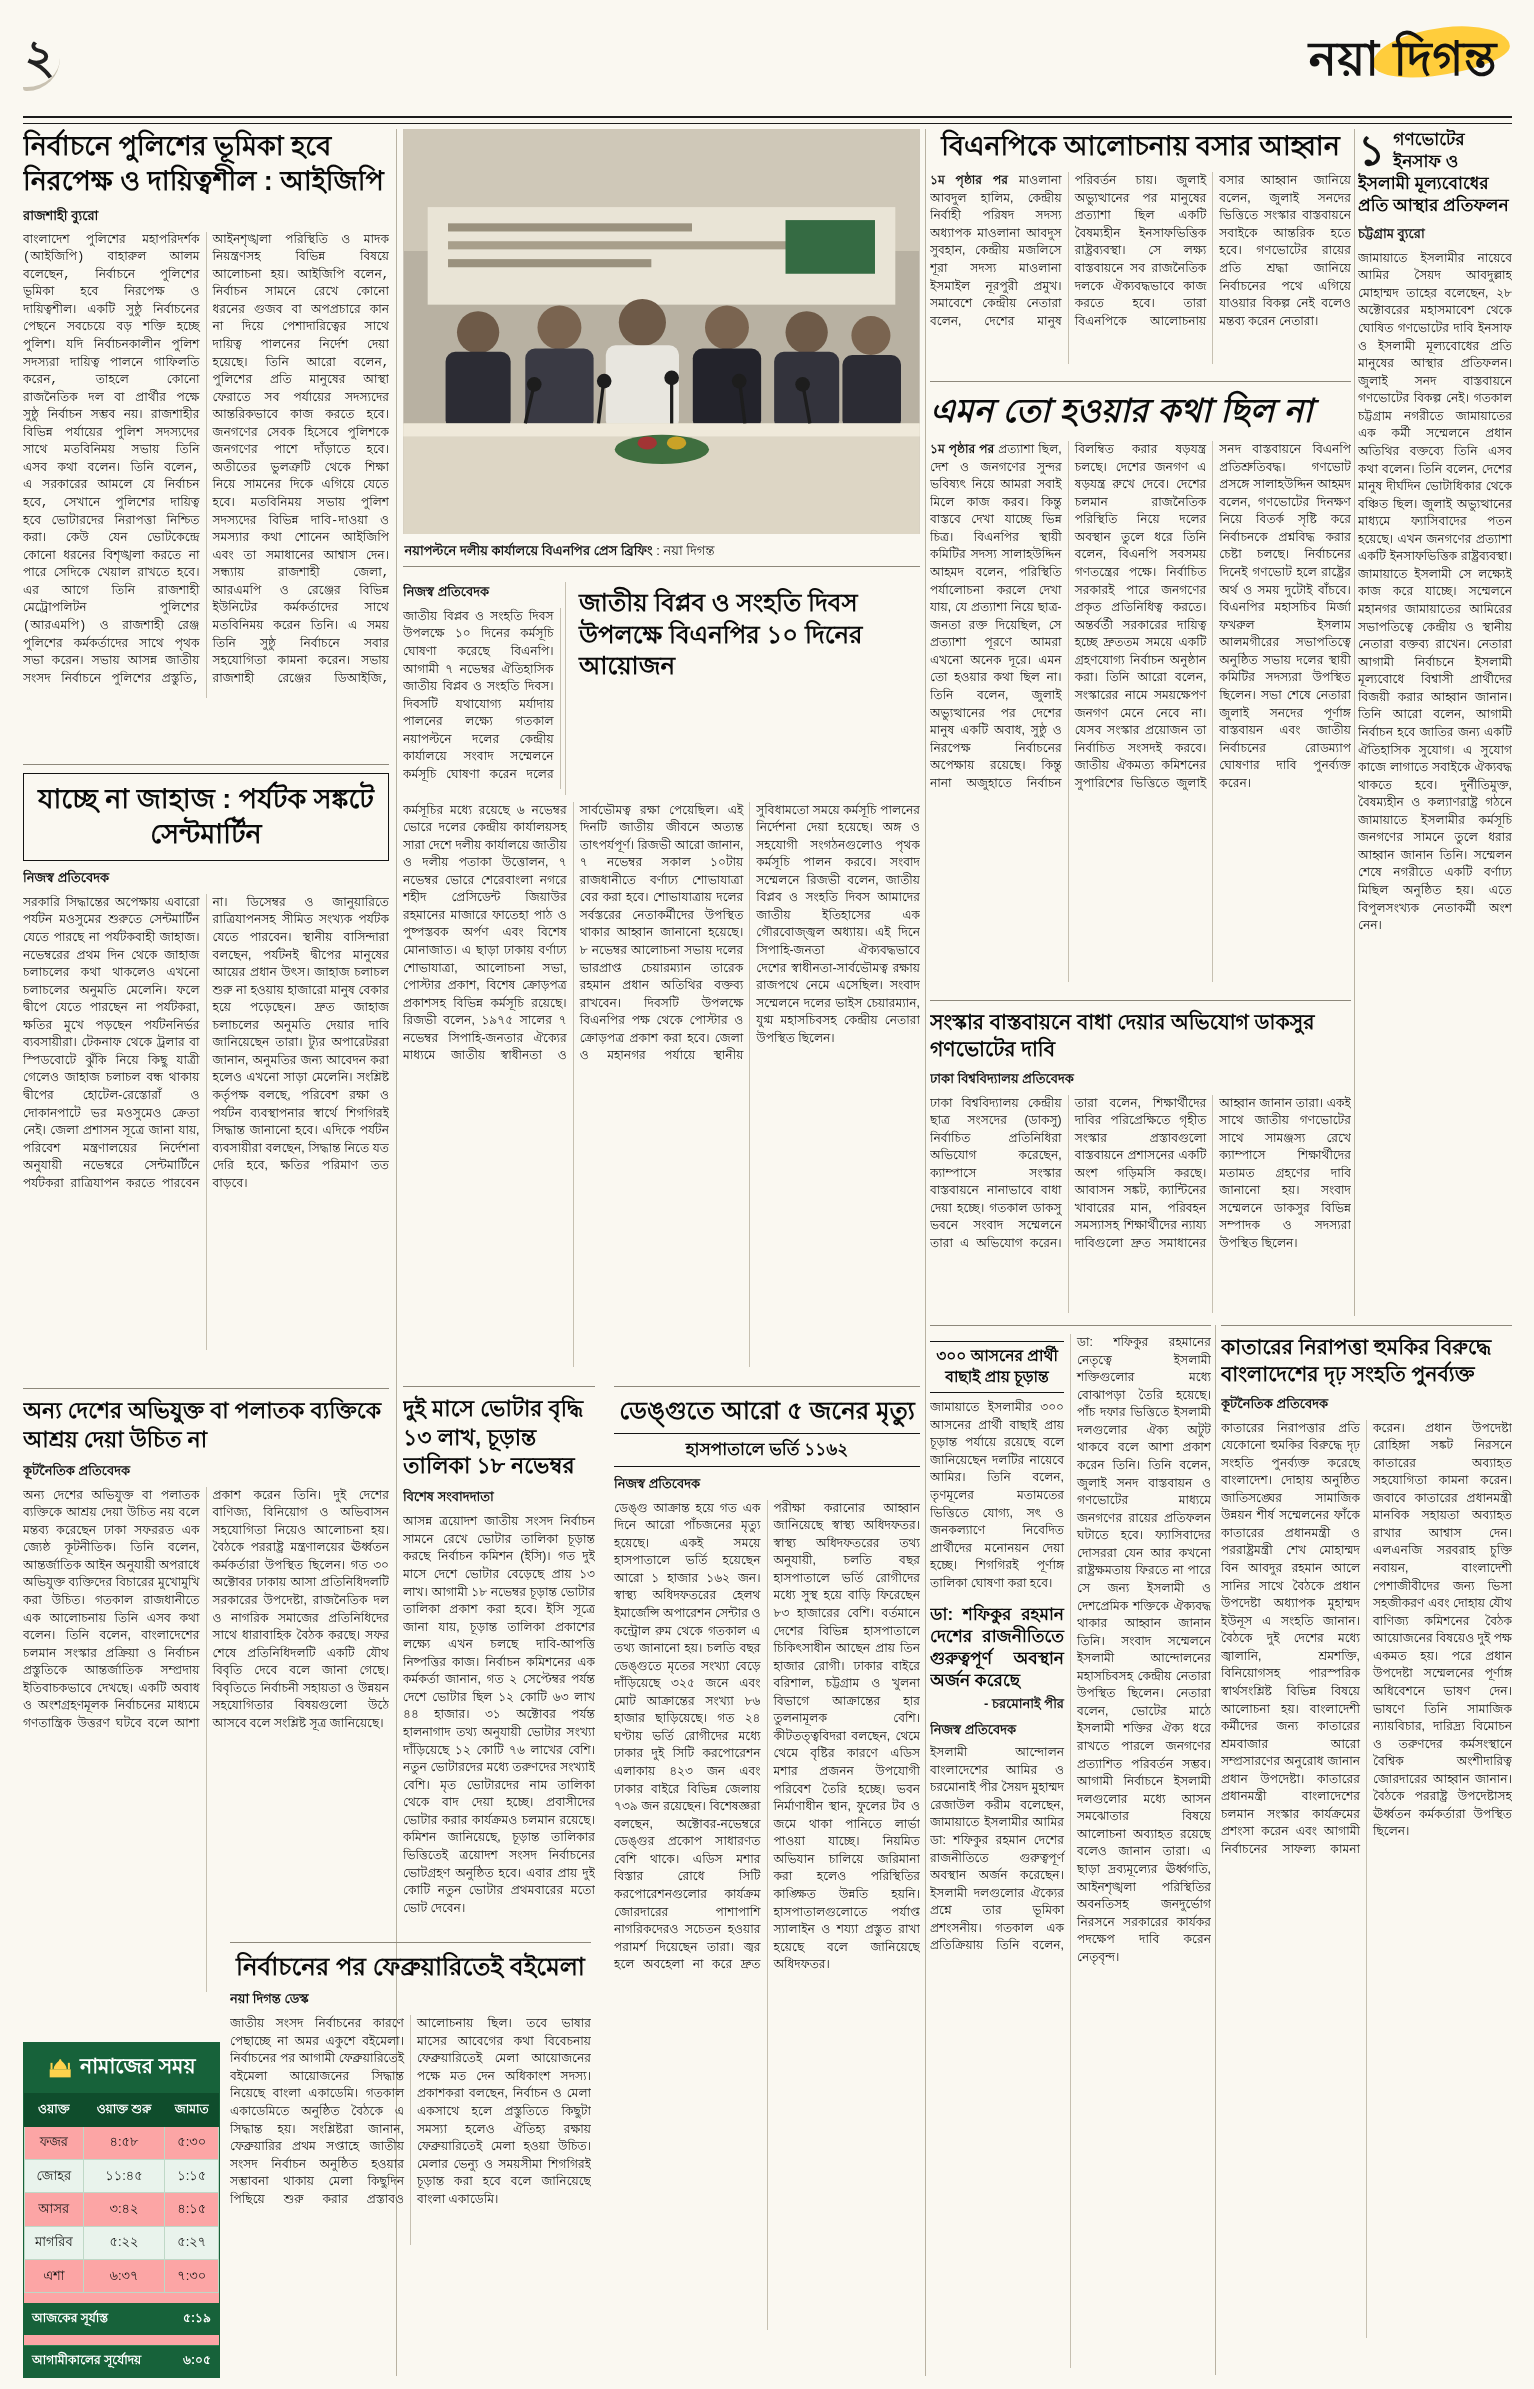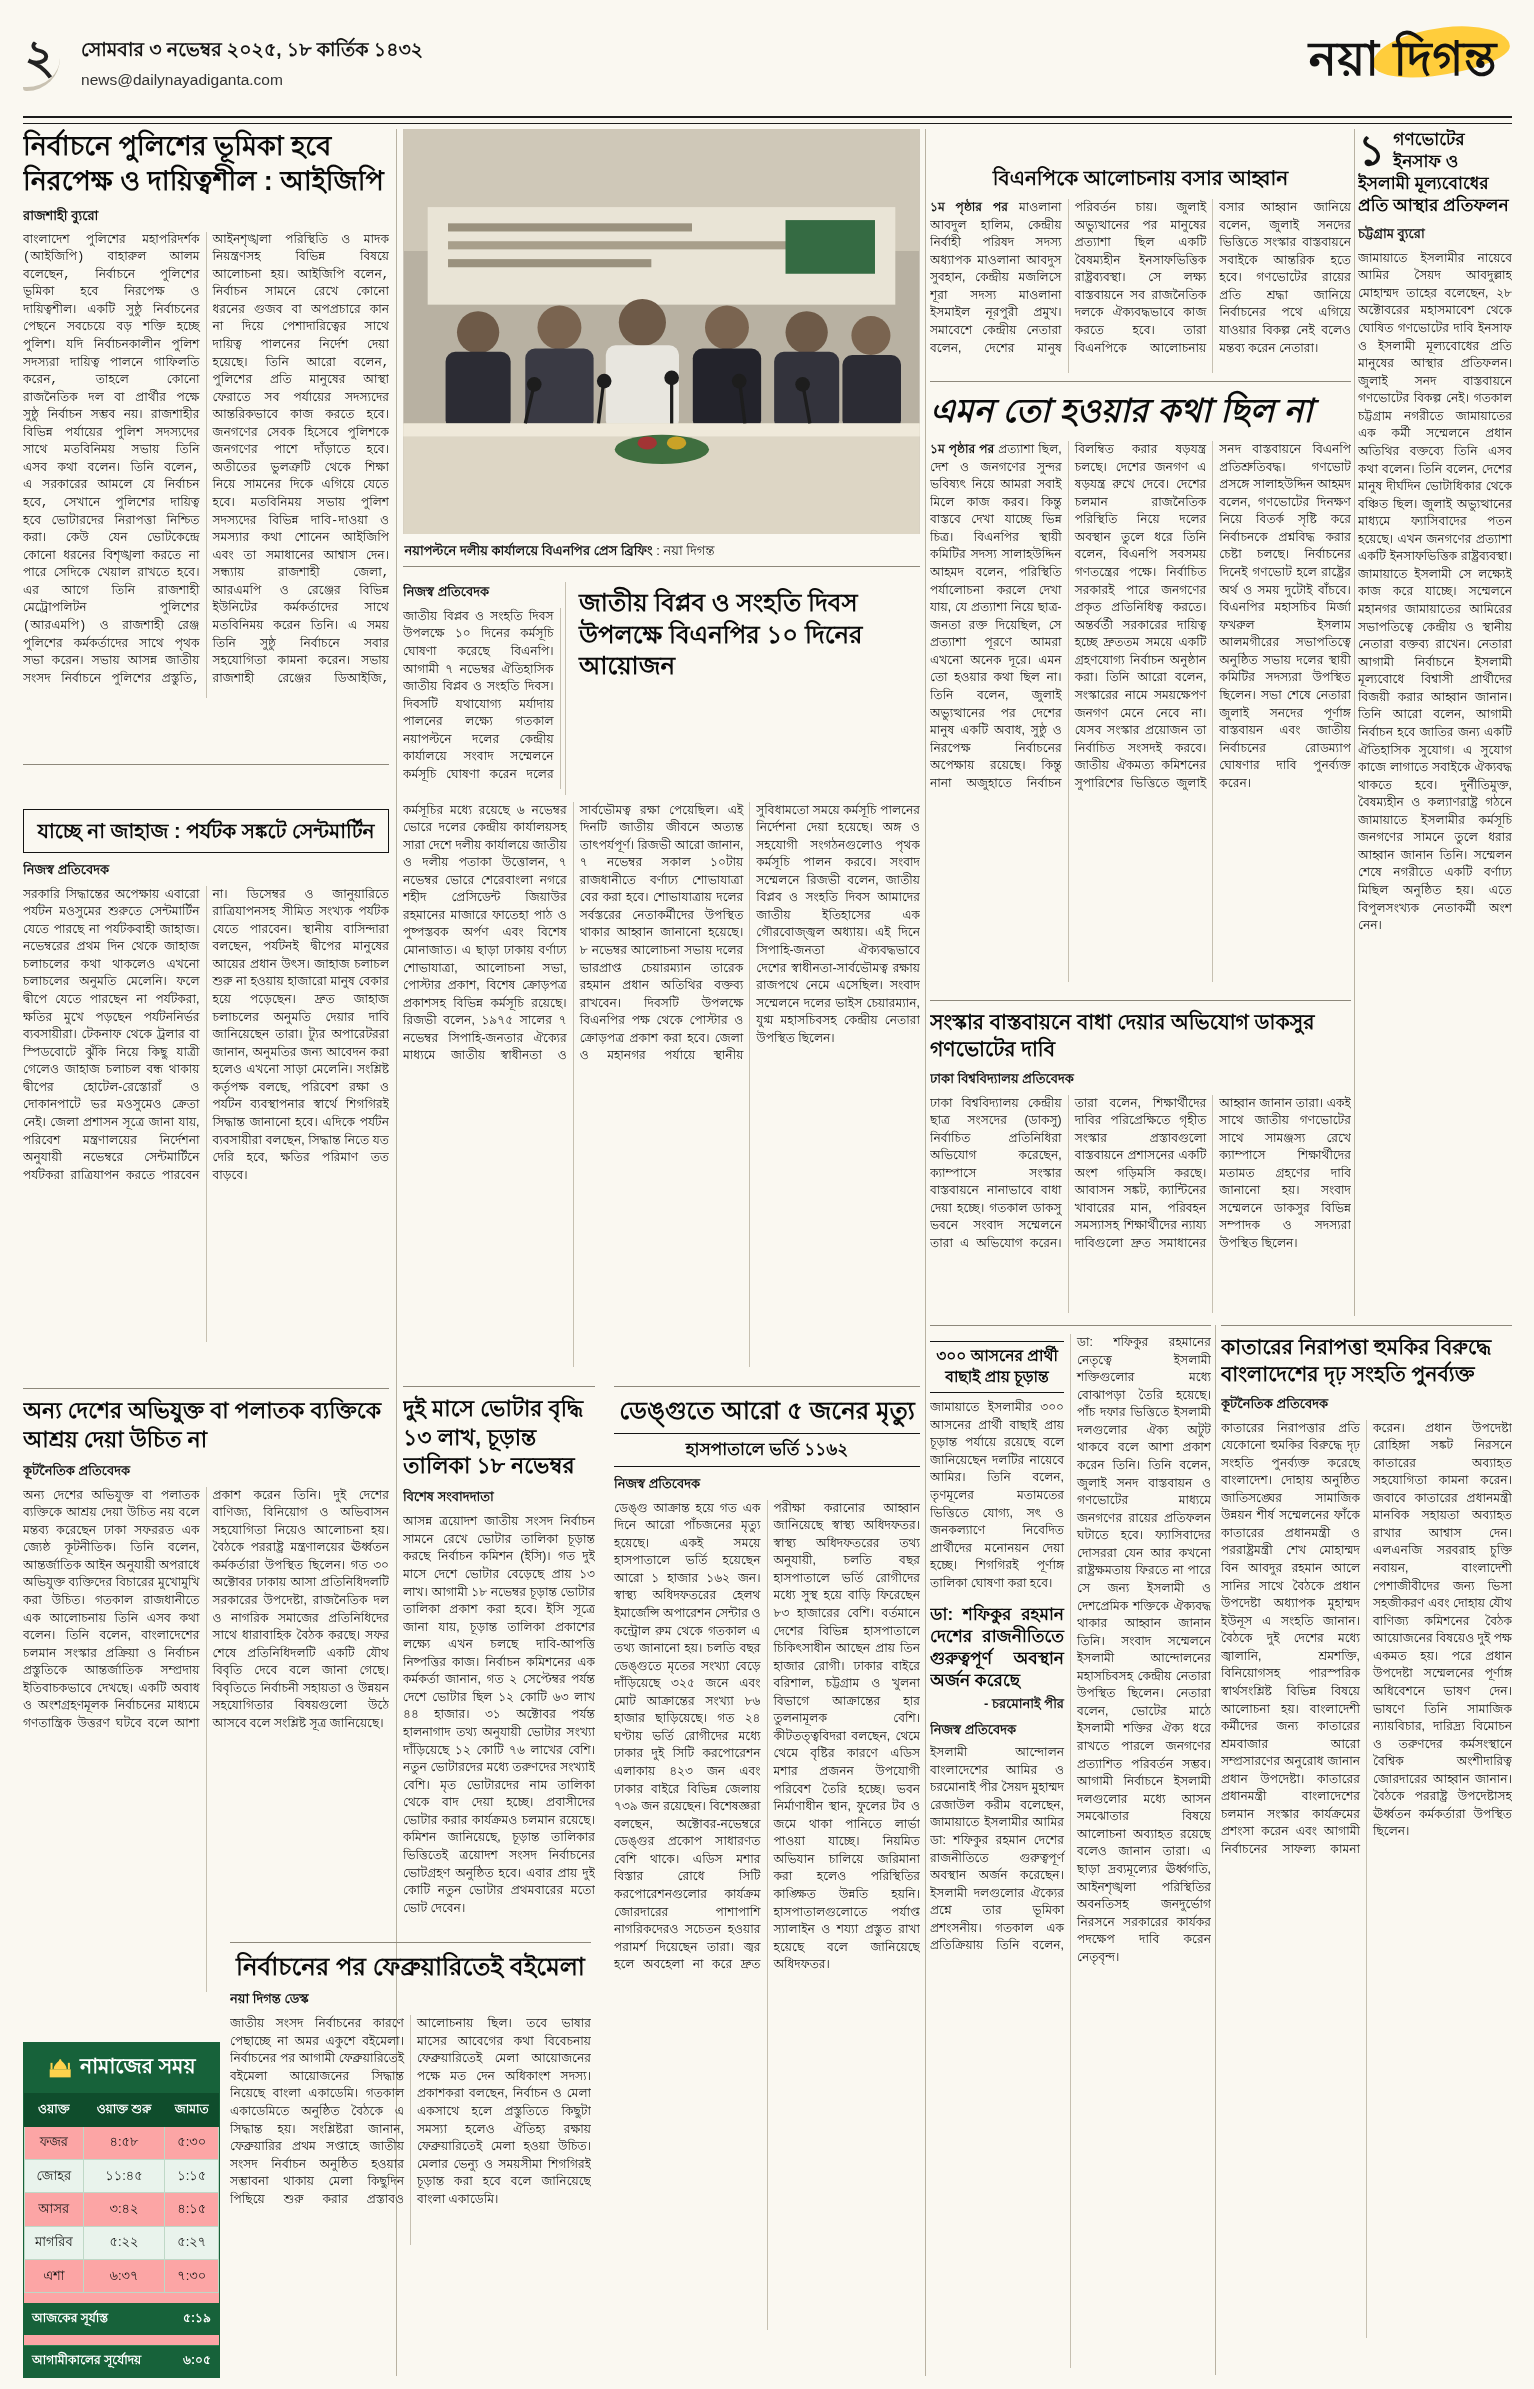--- a/index.html
+++ b/index.html
@@ -15,21 +15,21 @@
   .date{font-size:19px;font-weight:bold;}
   .email{font-size:15.5px;color:#333;}
   .logo{margin-left:auto;position:relative;padding:3.3px 14.7px;}
   .logo-blob{position:absolute;right:1.6px;top:8.1px;width:138px;height:47px;background:#ffcd3c;
              border-radius:54% 46% 58% 42%/60% 55% 45% 40%;transform:rotate(-7deg);}
   .logo-text{position:relative;font-size:47px;font-weight:bold;color:#131313;letter-spacing:0.8px;}
   .rule2{height:4.9px;border-top:2.4px solid #1c1c1c;border-bottom:0.8px solid #1c1c1c;}
   
   h1,h2,h3{margin:0;}
   .hl{font-weight:bold;color:#0b0b0b;line-height:1.3;}
-  .h40{font-size:33px;font-style:italic;} .h36{font-size:20px;margin-top:36px;} .h34{font-size:27px;} .h30{font-size:24.4px;}
+  .h40{font-size:33px;font-style:italic;} .h36{font-size:27px;} .h34{font-size:27px;} .h30{font-size:24.4px;}
   .h28{font-size:22px;} .h26{font-size:20.4px;} .h22{font-size:17px;} .h20{font-size:15.5px;}
   .center{text-align:center;}
   .byline{font-weight:bold;font-size:13px;margin:6.5px 0 4.9px 0;}
   .marker{font-weight:bold;font-size:12.2px;}
   .body-text{font-size:12.2px;line-height:1.44;text-align:justify;column-gap:13px;
              column-rule:0.8px solid #c6c0b1;color:#161616;}
   .c1{columns:1;} .c2{columns:2;} .c3{columns:3;}
   .rt{border-top:0.8px solid #8d887b;padding-top:8.1px;}
   .boxhead{border:1.6px solid #141414;padding:8.1px 6.5px;text-align:center;}
   .subbox{border-top:0.8px solid #141414;border-bottom:0.8px solid #141414;padding:4.9px 3.3px;margin:6.5px 0;}
@@ -55,24 +55,20 @@
           padding:5.7px 8.1px;font-size:12.2px;font-weight:bold;margin-top:auto;}
   .p-foot + .p-foot{border-top:0.8px solid #2c7f51;}
 </style>
 </head>
 <body>
 
 <div id="page">
 
   <header class="abs hdr" style="left:23px;top:11.4px;width:1489px;height:101px;">
     <div class="pg-num">২</div>
-    <div class="hdr-mid">
-      <div class="date">সোমবার ৩ নভেম্বর ২০২৫, ১৮ কার্তিক ১৪৩২</div>
-      <div class="email">news@dailynayadiganta.com</div>
-    </div>
     <div class="logo">
       <span class="logo-blob"></span>
       <span class="logo-text">নয়া দিগন্ত</span>
     </div>
   </header>
   <div class="abs rule2" style="left:23px;top:116px;width:1489px;"></div>
 
   <div class="vr" style="left:396px;top:129px;height:2247px;"></div>
   <div class="vr" style="left:925px;top:129px;height:2247px;"></div>
   <div class="vr" style="left:1354px;top:129px;height:1187px;"></div>

